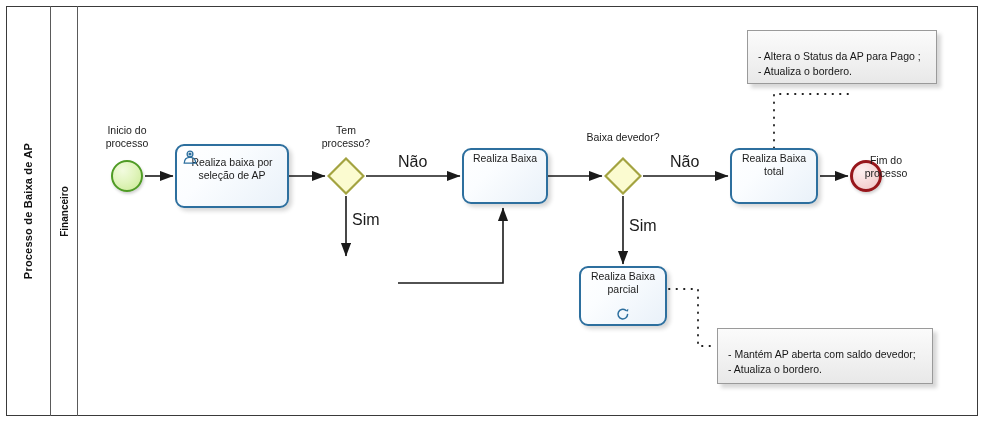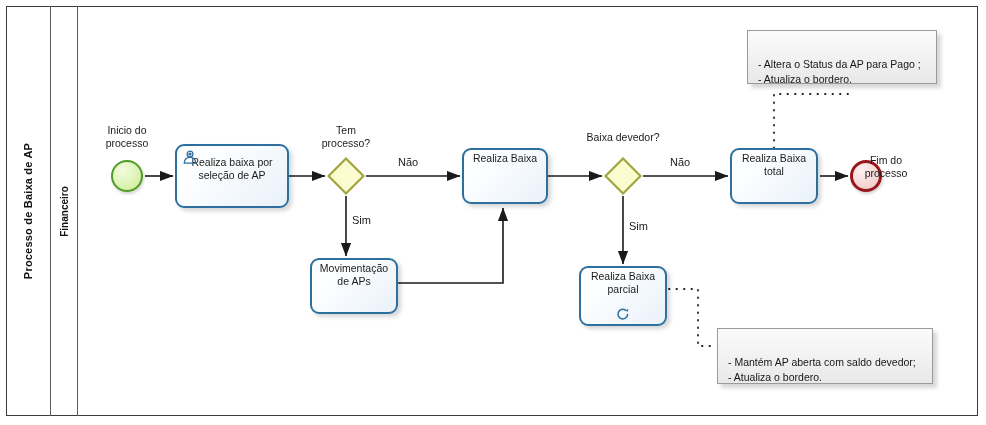--- a/index.html
+++ b/index.html
@@ -157,34 +157,34 @@
   
   .edge-svg {
     position: absolute;
     left: 0; top: 0;
     width: 900px; height: 410px;
     overflow: visible;
     pointer-events: none;
   }
   .flow-label {
     position: absolute;
-    font-size: 11px;
+    font-size: 16px;
     color: #1b1b1b;
     line-height: 12px;
     white-space: nowrap;
   }
 
   
   .annotation {
     position: absolute;
     box-sizing: border-box;
     border: 1px solid #9a9a9a;
     background: linear-gradient(180deg, #fbfbfb 0%, #f1f1f1 55%, #e8e8e8 100%);
     box-shadow: 4px 4px 4px rgba(0,0,0,0.16);
-    padding: 26px 10px;
+    padding: 18px 10px;
   }
   .annotation-line {
     font-size: 10.5px;
     color: #161616;
     line-height: 15px;
     white-space: nowrap;
   }
 </style>
 </head>
 <body>
@@ -252,24 +252,20 @@
     </div>
 
     <div class="gateway" style="left:249px; top:151px;">
       <svg width="38" height="38" viewBox="0 0 38 38">
         <polygon points="19,1.5 36.5,19 19,36.5 1.5,19" fill="#fbfbd0" stroke="#a3a340" stroke-width="2.2"></polygon>
       </svg>
     </div>
     <div class="gateway-caption" style="left:230px; top:118px; width:76px;">Tem
 processo?</div>
 
-    <div class="task" style="left:232px; top:252px; width:88px; height:56px;">
-      <span class="node-label" style="white-space:pre-line;">Movimentação
-de APs</span>
-    </div>
 
     <div class="task" style="left:384px; top:142px; width:86px; height:56px;">
       <span class="node-label" style="white-space:pre-line;">Realiza Baixa</span>
     </div>
 
     <div class="gateway" style="left:526px; top:151px;">
       <svg width="38" height="38" viewBox="0 0 38 38">
         <polygon points="19,1.5 36.5,19 19,36.5 1.5,19" fill="#fbfbd0" stroke="#a3a340" stroke-width="2.2"></polygon>
       </svg>
     </div>

